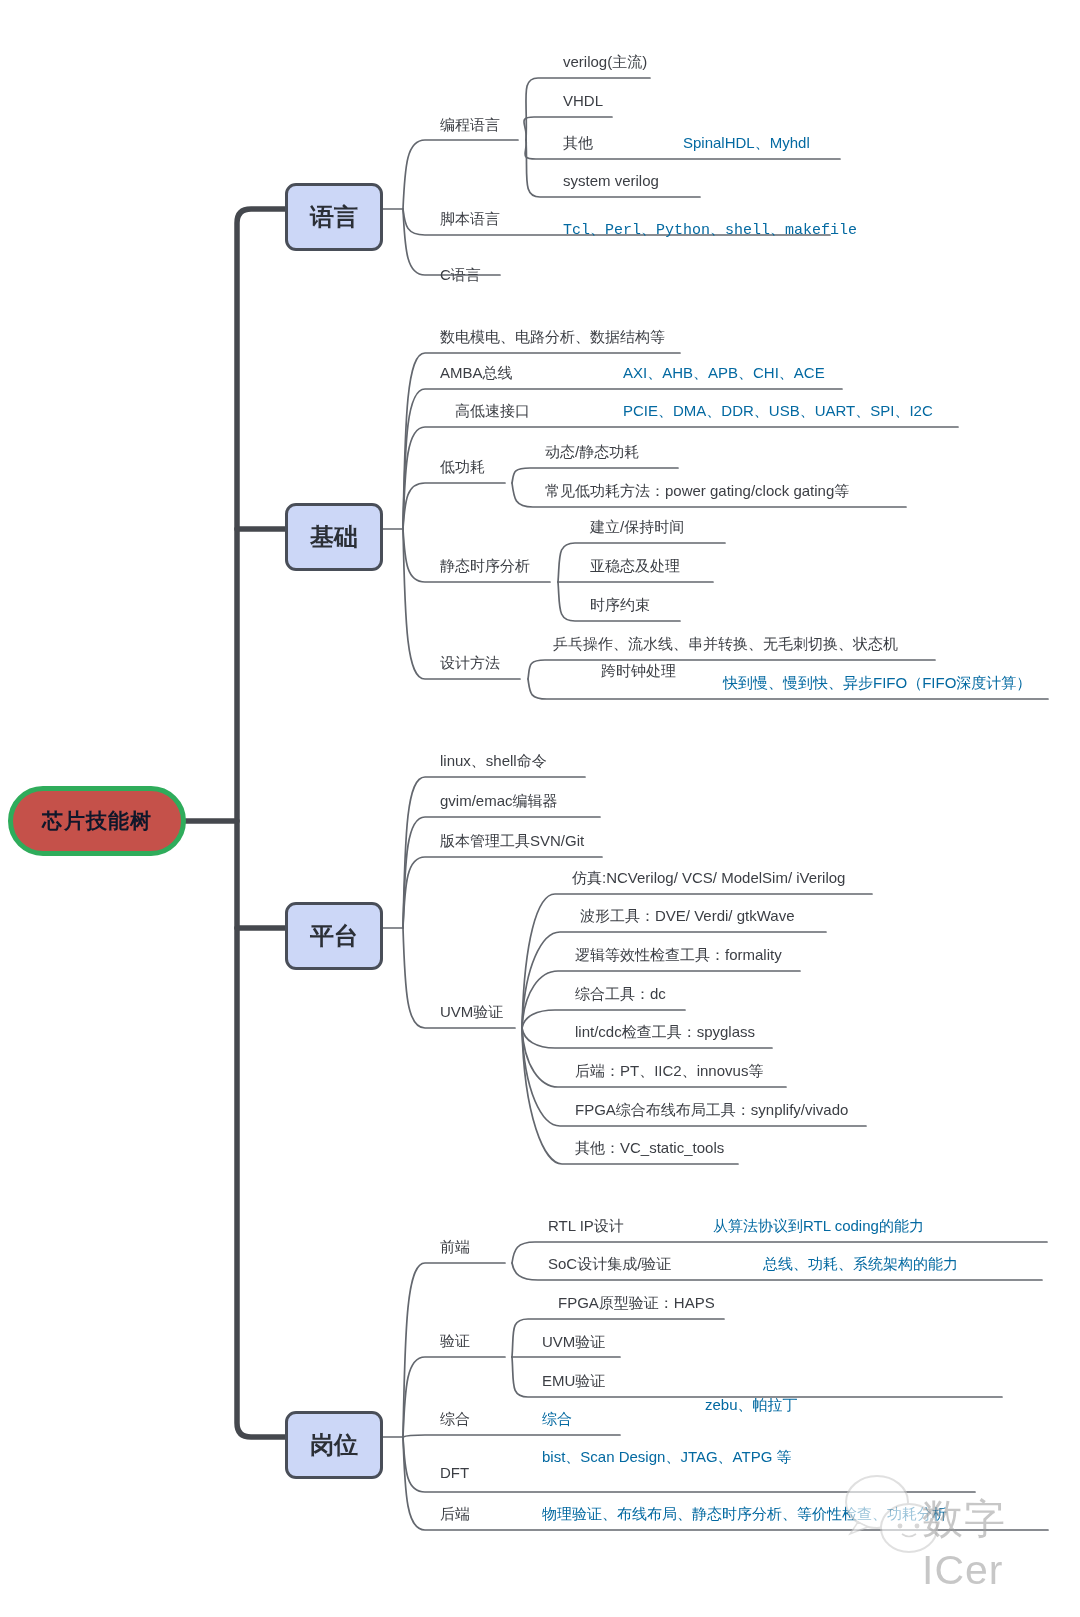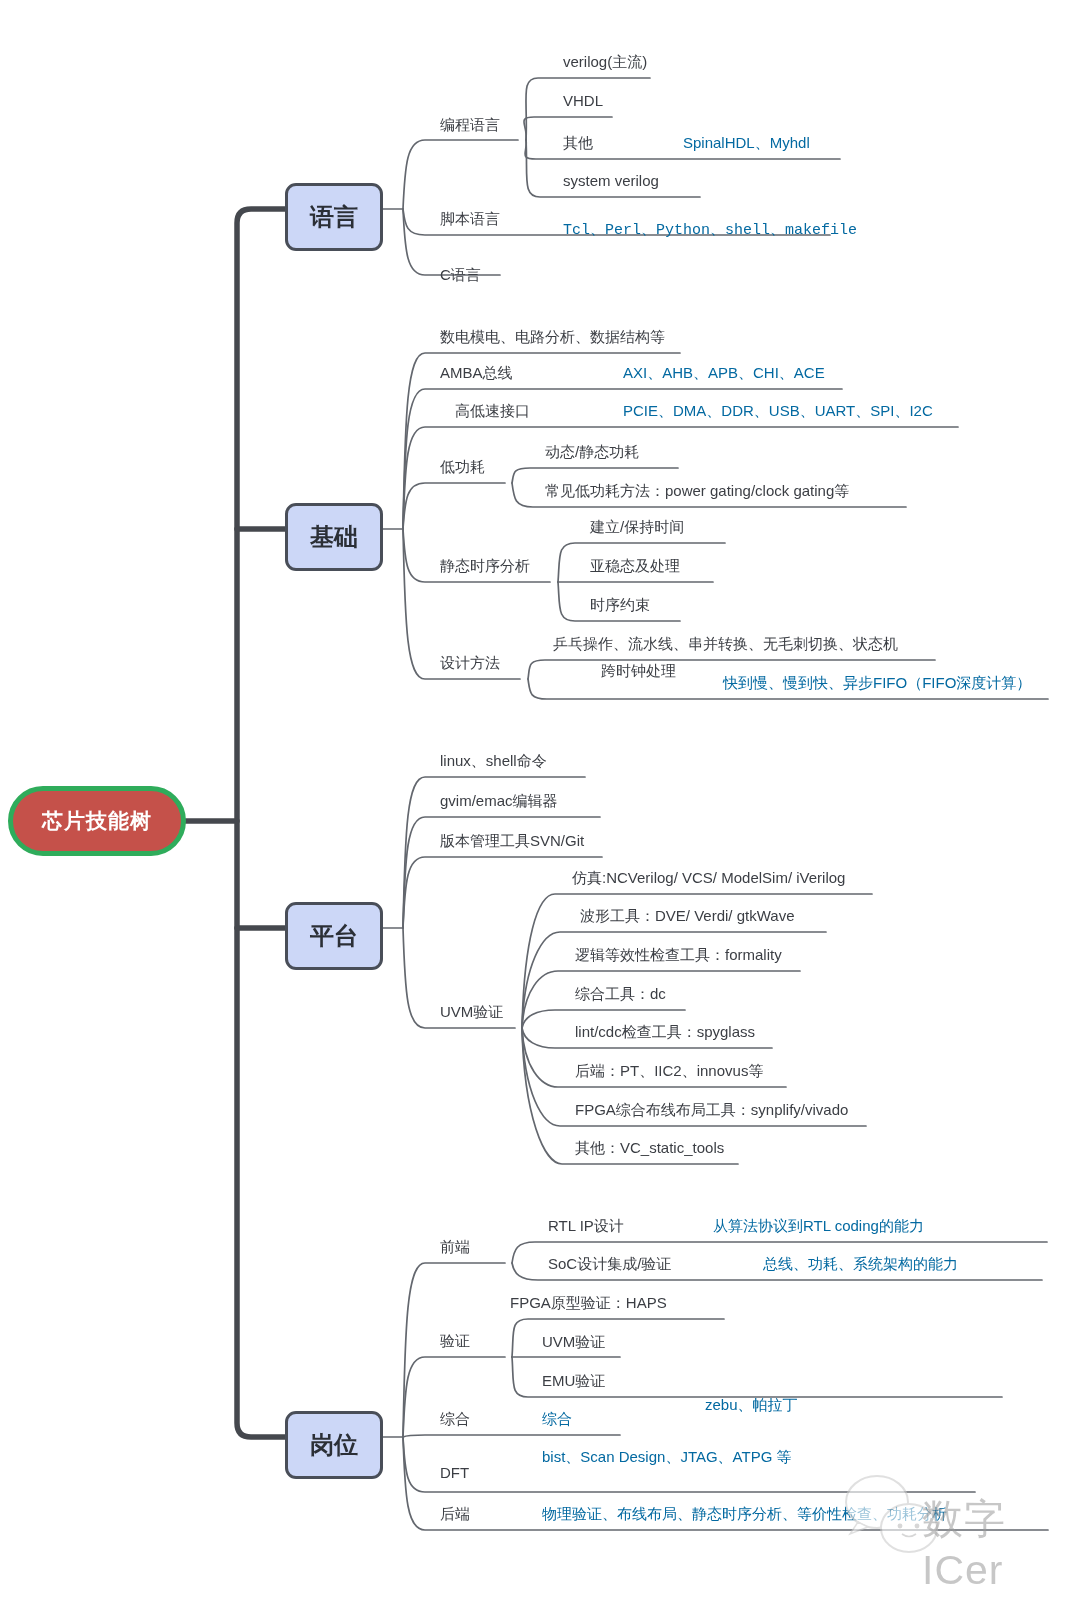--- a/index.html
+++ b/index.html
@@ -17,21 +17,21 @@
   .branch-box{
     position:absolute;z-index:1;width:98px;height:68px;
     background:#ccd7f7;border:3px solid #494e58;border-radius:11px;
     box-sizing:border-box;display:flex;align-items:center;justify-content:center;
     font-size:24px;font-weight:bold;color:#2b2f36;
   }
   .root-pill{
     position:absolute;z-index:1;left:8px;top:786px;width:178px;height:70px;
     background:#c5514a;border:5px solid #2fac5b;border-radius:38px;
     box-sizing:border-box;display:flex;align-items:center;justify-content:center;
-    font-size:21px;font-weight:bold;color:#ffffff;letter-spacing:1px;
+    font-size:21px;font-weight:bold;color:#0f172a;letter-spacing:1px;
   }
   .watermark-text{
     position:absolute;z-index:3;left:922px;top:1492px;
     font-size:41px;color:#9b9b9b;opacity:0.55;letter-spacing:1px;
   }
   #wmlogo{position:absolute;left:0;top:0;z-index:2;}
 </style>
 </head>
 <body>
 
@@ -151,21 +151,21 @@
 <div class="txt" style="left:575px;top:1060px;">后端：PT、IIC2、innovus等</div>
 <div class="txt" style="left:575px;top:1099px;">FPGA综合布线布局工具：synplify/vivado</div>
 <div class="txt" style="left:575px;top:1137px;">其他：VC_static_tools</div>
 
 <div class="txt" style="left:440px;top:1236px;">前端</div>
 <div class="txt" style="left:548px;top:1215px;">RTL IP设计</div>
 <div class="txt val" style="left:713px;top:1215px;">从算法协议到RTL coding的能力</div>
 <div class="txt" style="left:548px;top:1253px;">SoC设计集成/验证</div>
 <div class="txt val" style="left:763px;top:1253px;">总线、功耗、系统架构的能力</div>
 <div class="txt" style="left:440px;top:1330px;">验证</div>
-<div class="txt" style="left:510px;top:1292px;">FPGA原型验证：HAPS</div>
+<div class="txt" style="left:558px;top:1292px;">FPGA原型验证：HAPS</div>
 <div class="txt" style="left:542px;top:1331px;">UVM验证</div>
 <div class="txt" style="left:542px;top:1370px;">EMU验证</div>
 <div class="txt val" style="left:705px;top:1370px;margin-top:24px;">zebu、帕拉丁</div>
 <div class="txt" style="left:440px;top:1408px;">综合</div>
 <div class="txt val" style="left:542px;top:1408px;">综合</div>
 <div class="txt" style="left:440px;top:1462px;">DFT</div>
 <div class="txt val wrap2" style="left:542px;top:1447px;width:255px;">bist、Scan Design、JTAG、ATPG 等</div>
 <div class="txt" style="left:440px;top:1503px;">后端</div>
 <div class="txt val" style="left:542px;top:1503px;">物理验证、布线布局、静态时序分析、等价性检查、功耗分析</div>
 

